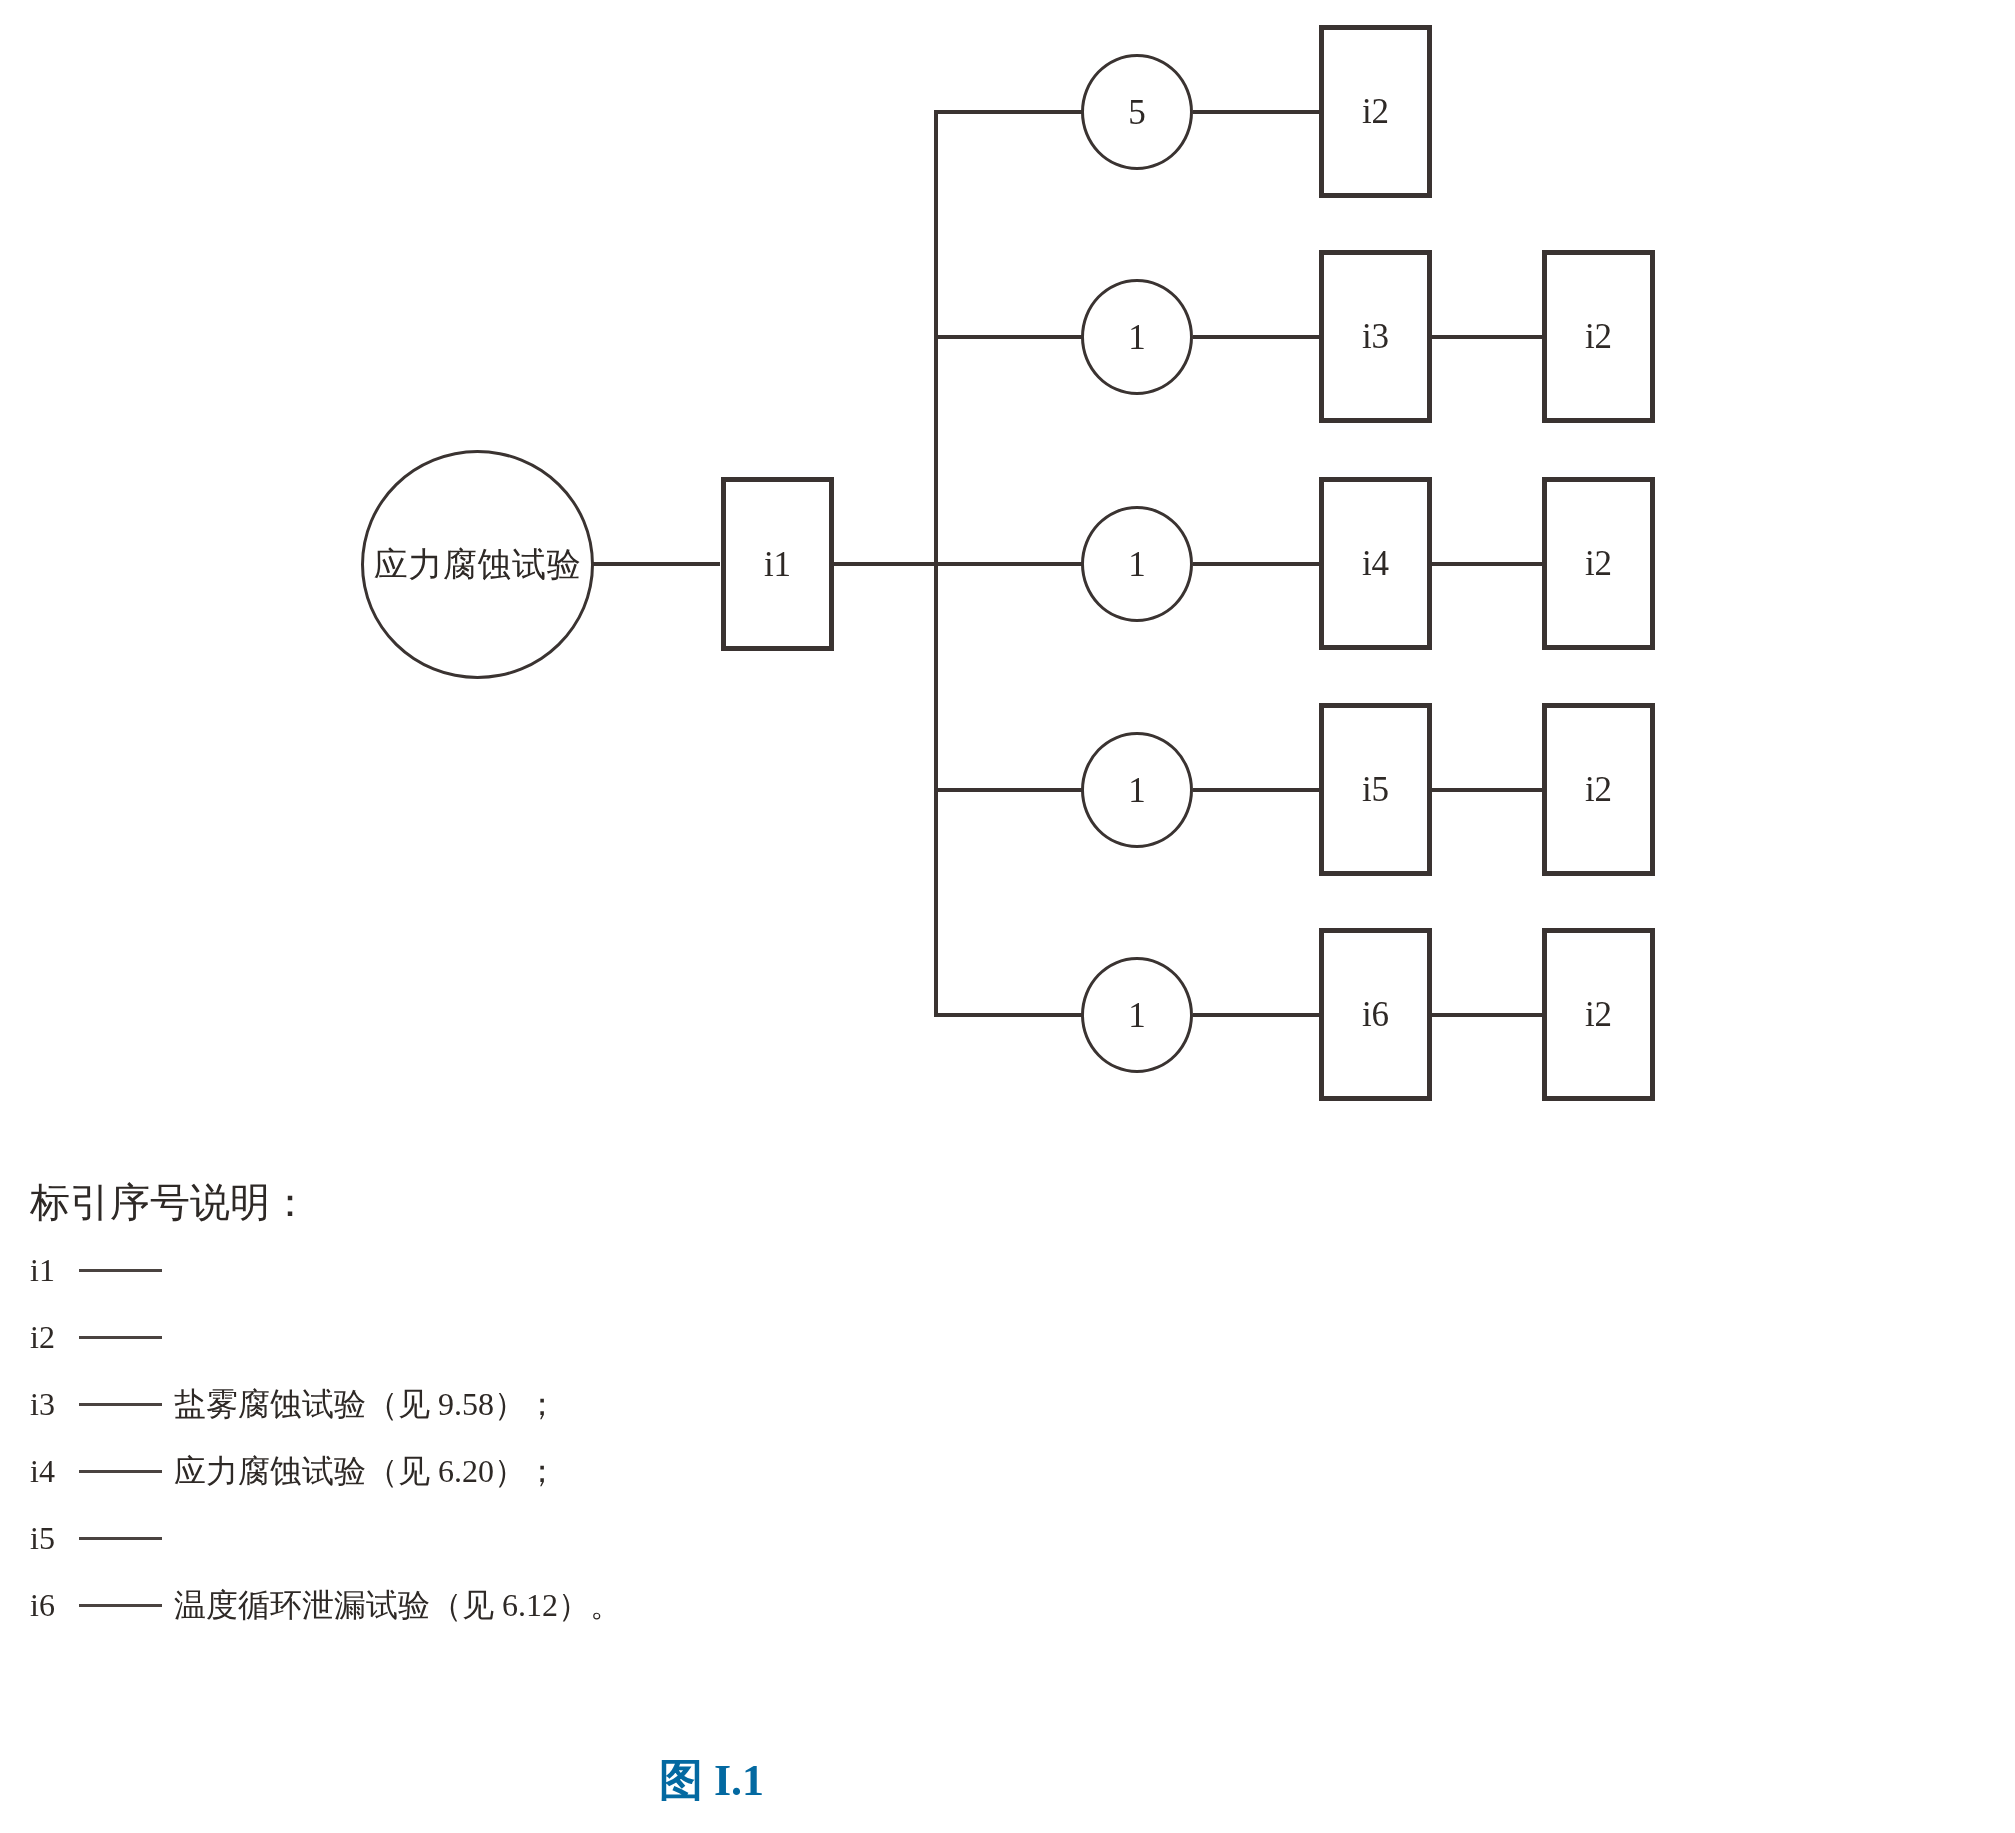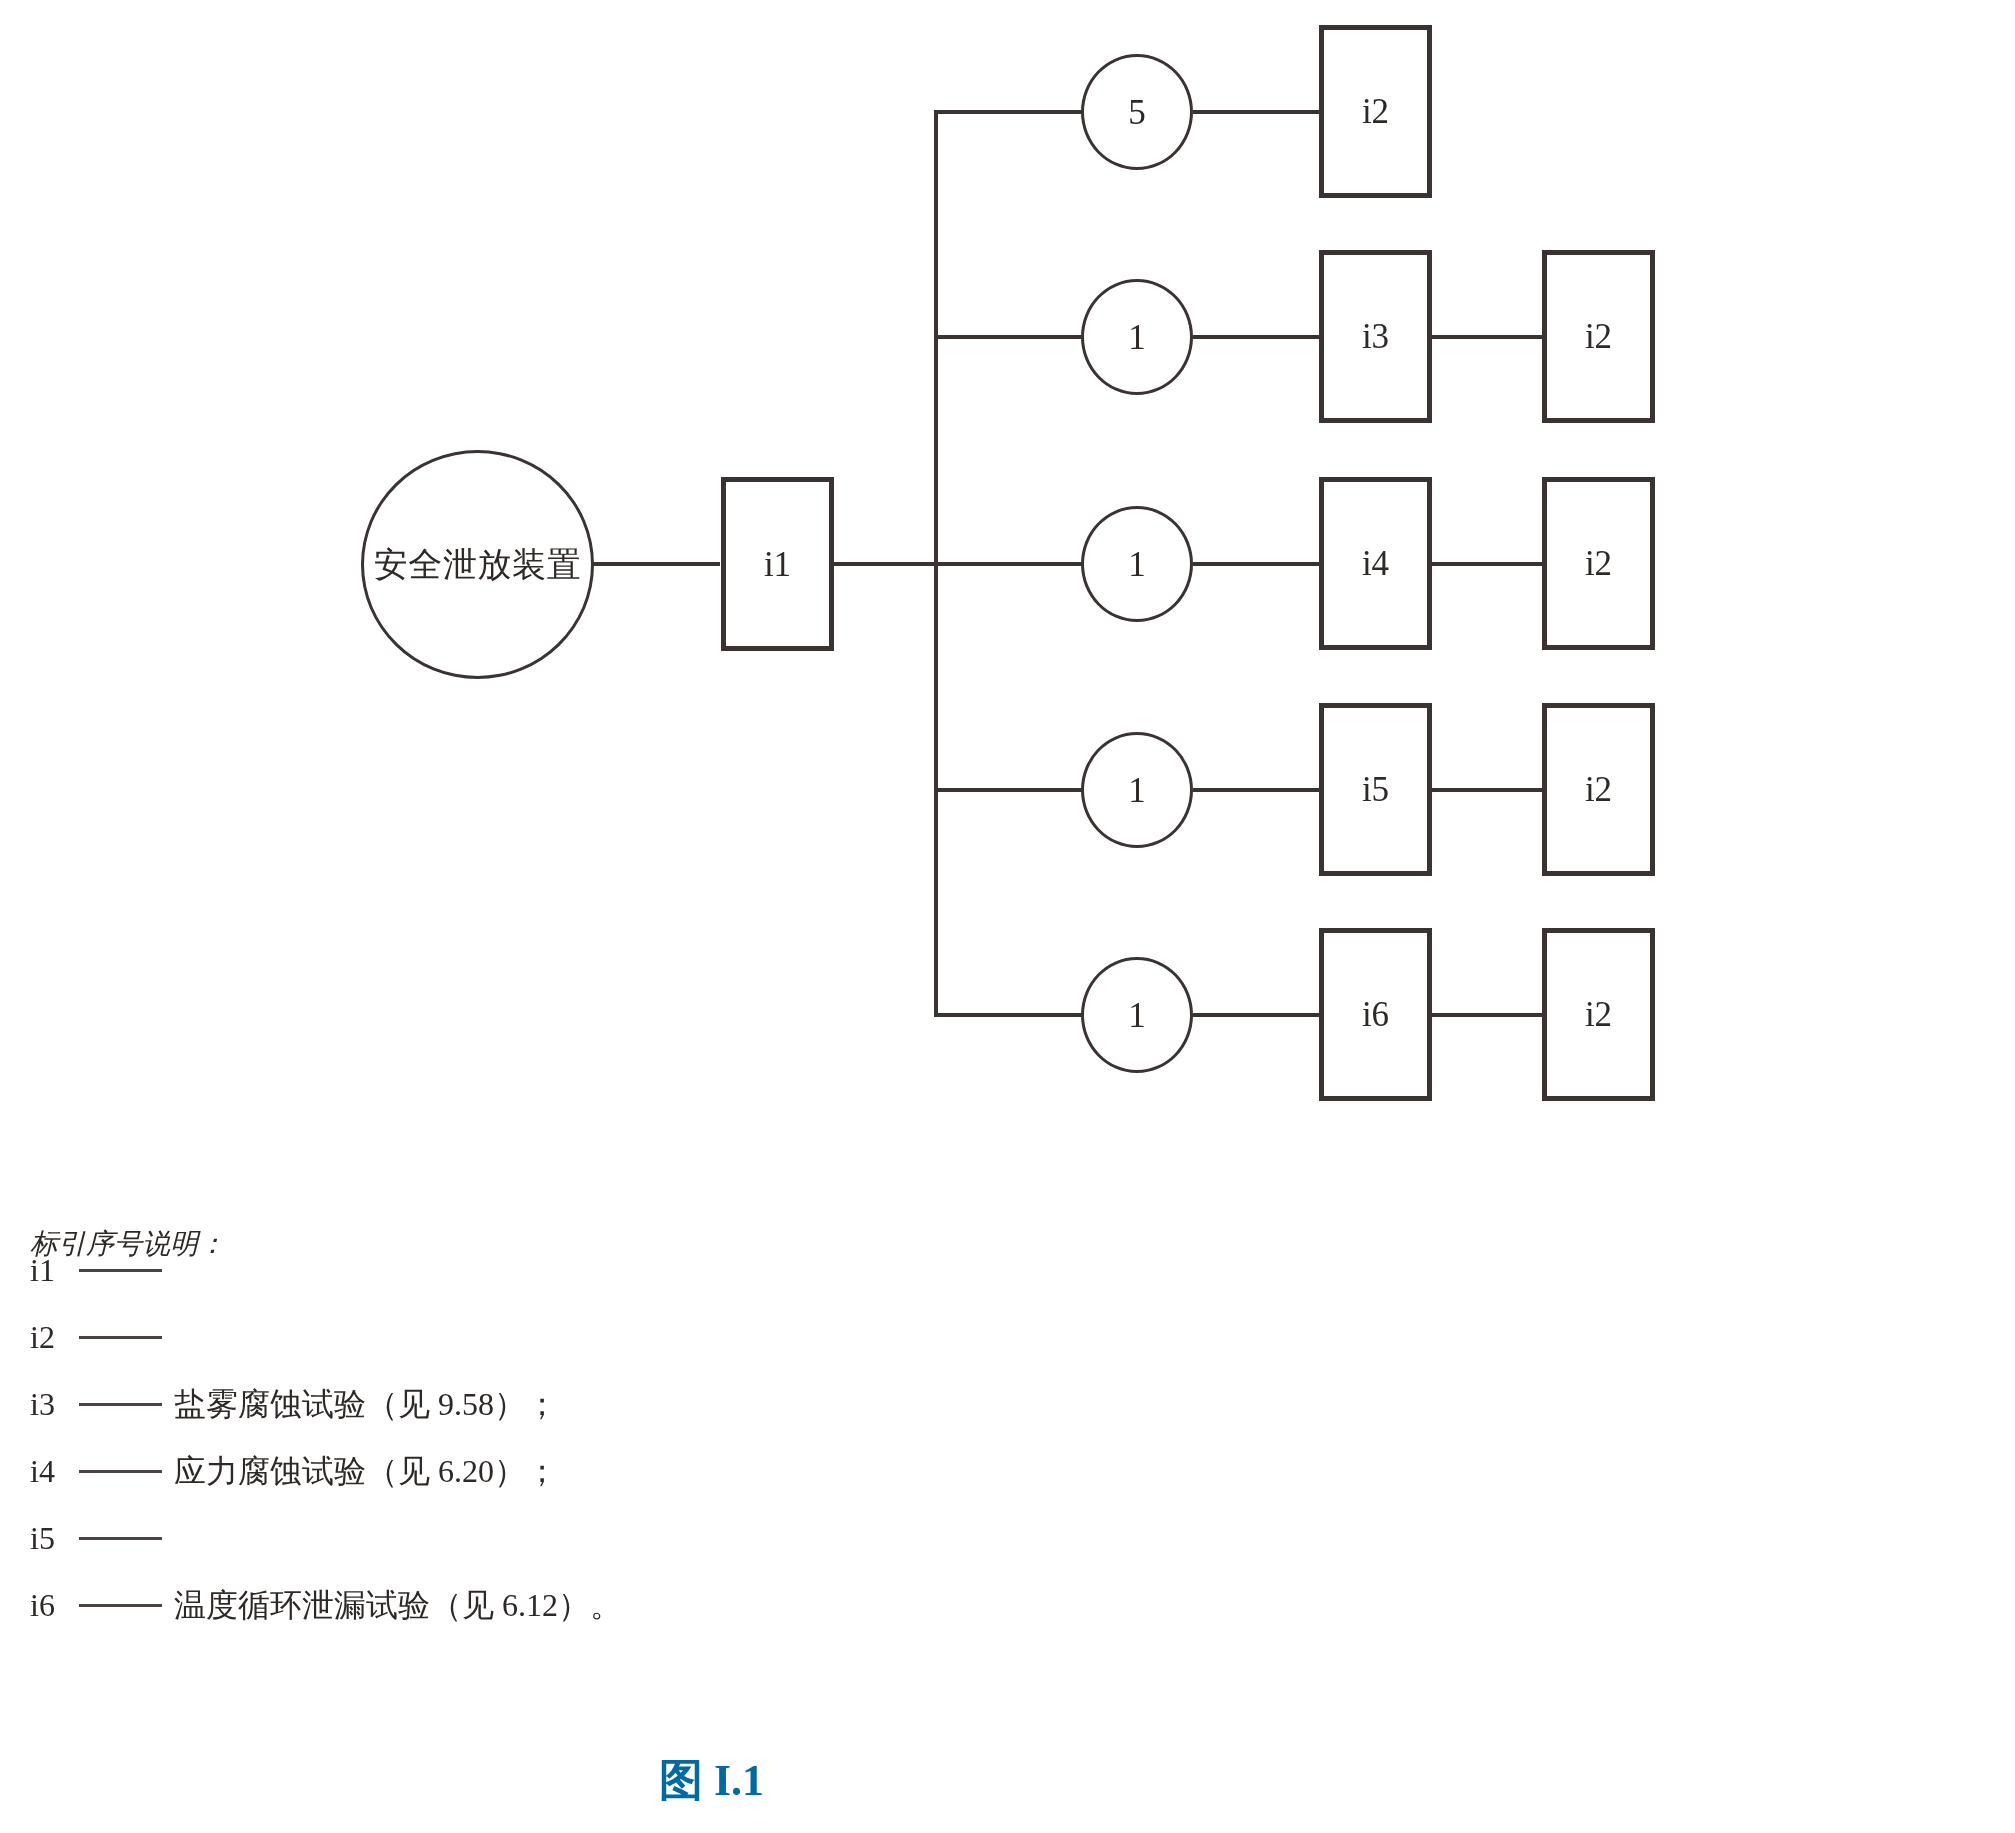--- a/index.html
+++ b/index.html
@@ -54,25 +54,24 @@
     position: absolute;
     background: #3a3331;
   }
   .hline { height: 3.9px; }
   .vline { width: 3.9px; }
 
   
   .legend-heading {
     position: absolute;
     left: 30px;
-    top: 1225px;
-    font-size: 28px;
+    top: 1184px;
+    font-size: 40px;
     line-height: 37px;
     white-space: nowrap;
-    font-style: italic;
   }
   .legend-item {
     position: absolute;
     left: 30px;
     display: flex;
     align-items: center;
     font-size: 32px;
     line-height: 37px;
     white-space: nowrap;
   }
@@ -133,21 +132,21 @@
 
   <div class="hline" style="left:936px; top:788px; width:147px;"></div>
   <div class="hline" style="left:1193px; top:788px; width:126px;"></div>
   <div class="hline" style="left:1432px; top:788px; width:110px;"></div>
 
   <div class="hline" style="left:936px; top:1013px; width:147px;"></div>
   <div class="hline" style="left:1193px; top:1013px; width:126px;"></div>
   <div class="hline" style="left:1432px; top:1013px; width:110px;"></div>
 
   <div class="node ellipse big-ellipse" style="left:361px; top:450px; width:233px; height:229px;">
-    <span>安全泄放装置</span>
+    <span>应力腐蚀试验</span>
   </div>
 
   <div class="node box" style="left:721px; top:477px; width:113px; height:174px;">
     <span>i1</span>
   </div>
 
   <div class="node ellipse small-circle" style="left:1081px; top:54px; width:112px; height:116px;">
     <span>5</span>
   </div>
   <div class="node box" style="left:1319px; top:25px; width:113px; height:173px;">

